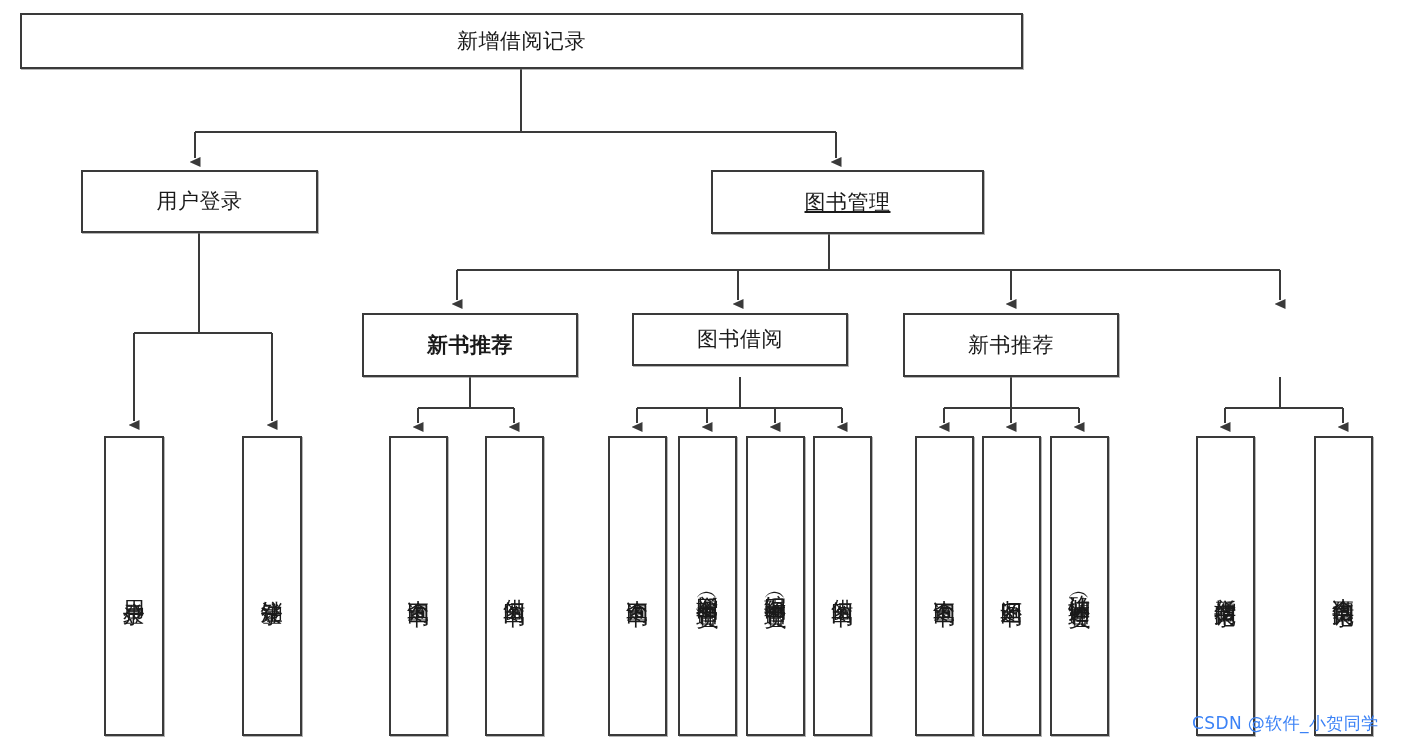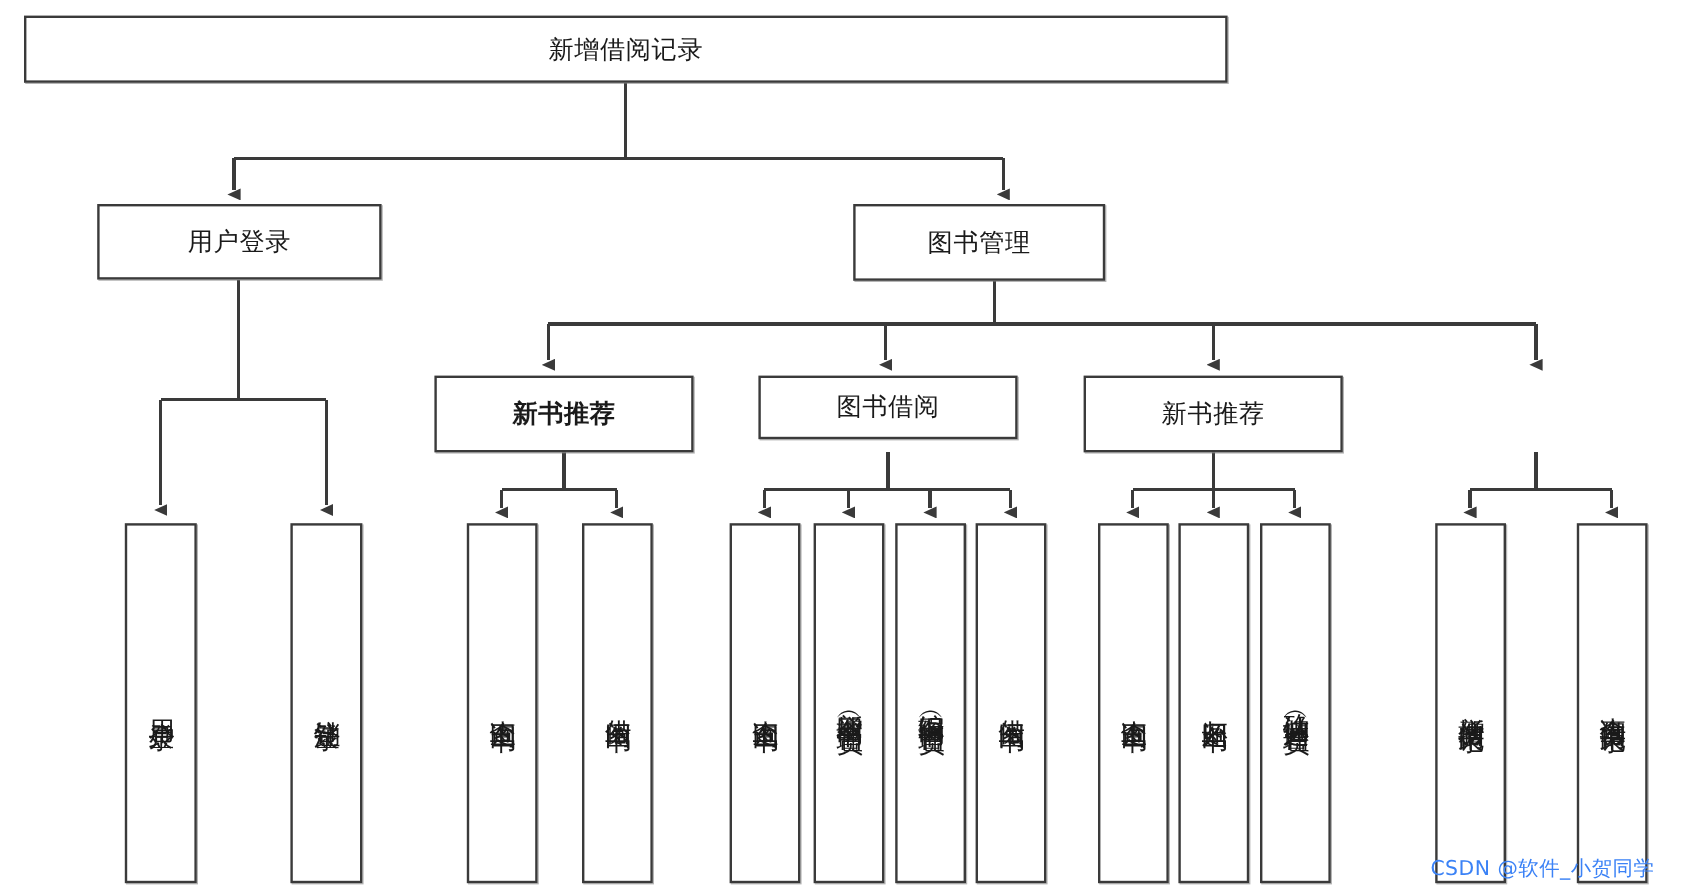--- a/index.html
+++ b/index.html
@@ -126,21 +126,21 @@
     </g>
   </svg>
 
   <div class="node h" style="left:20px; top:13px; width:1003px; height:56px;">
     <span class="label">新增借阅记录</span>
   </div>
 
   <div class="node h" style="left:81px; top:170px; width:237px; height:63px;">
     <span class="label">用户登录</span>
   </div>
-  <div class="node h" style="left:711px; top:170px; width:210px; height:64px;">
+  <div class="node h" style="left:711px; top:170px; width:273px; height:64px;text-decoration:underline;">
     <span class="label">图书管理</span>
   </div>
 
   <div class="node h" style="left:362px; top:313px; width:216px; height:64px;font-weight:bold;">
     <span class="label">新书推荐</span>
   </div>
   <div class="node h" style="left:632px; top:313px; width:216px; height:53px;">
     <span class="label">图书借阅</span>
   </div>
   <div class="node h" style="left:903px; top:313px; width:216px; height:64px;">

